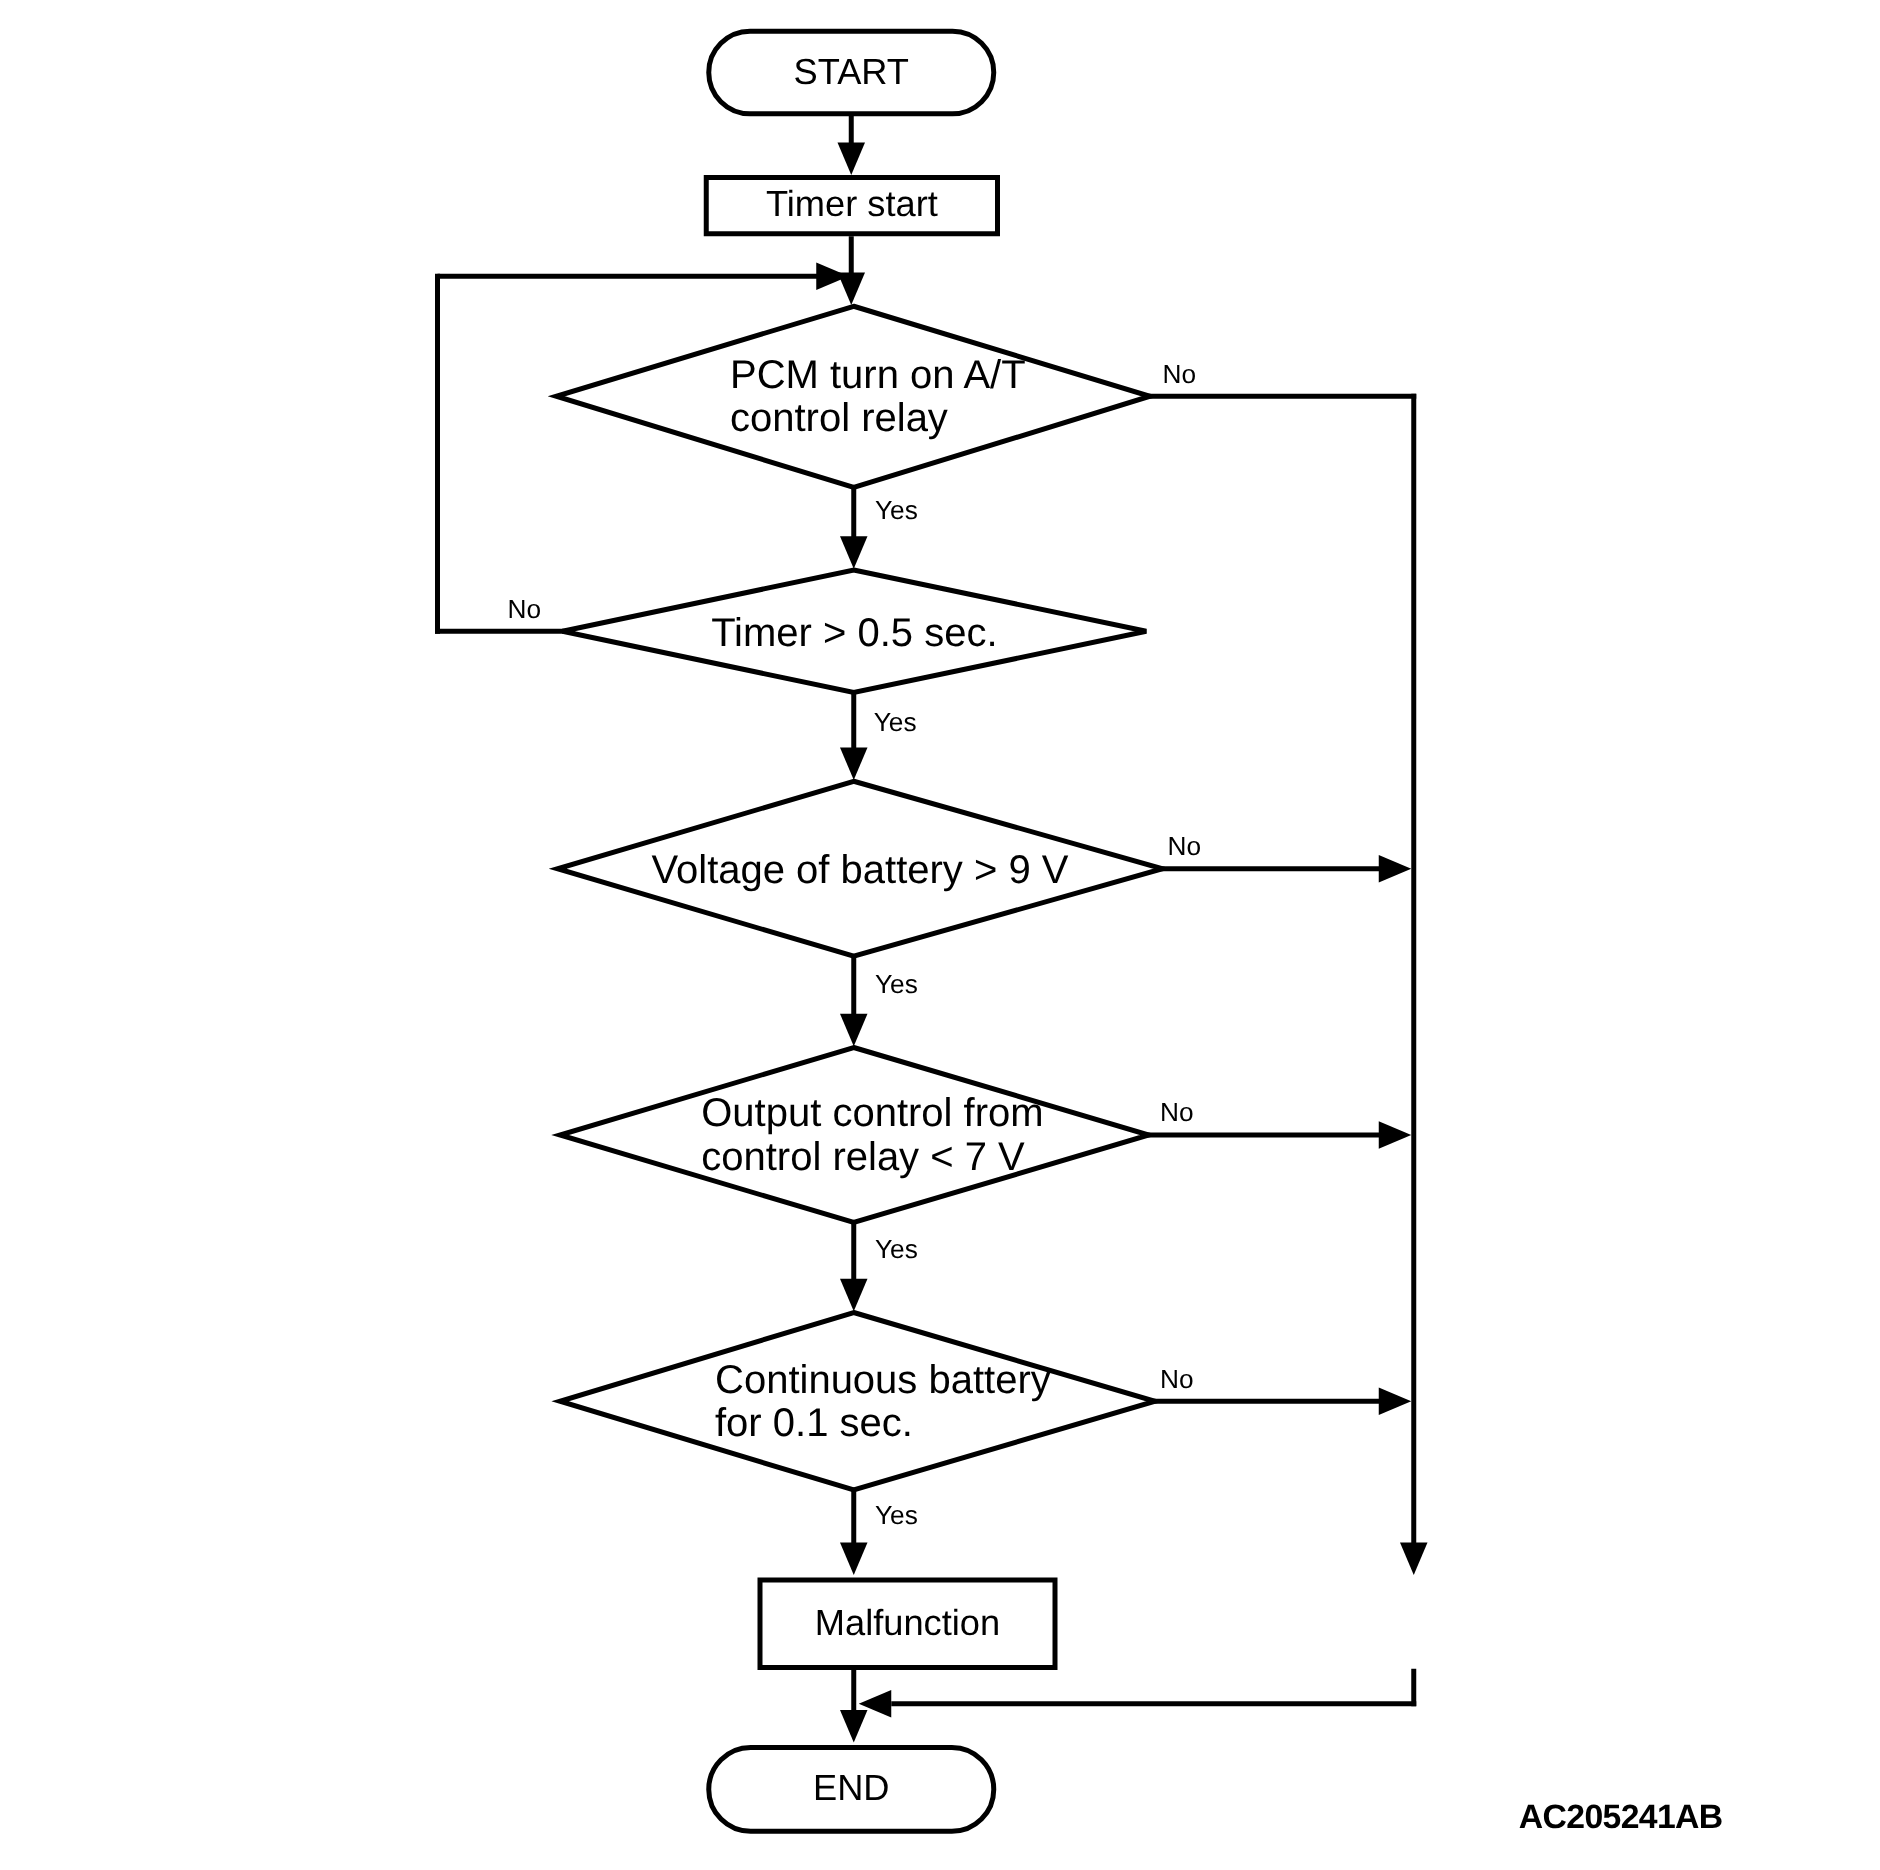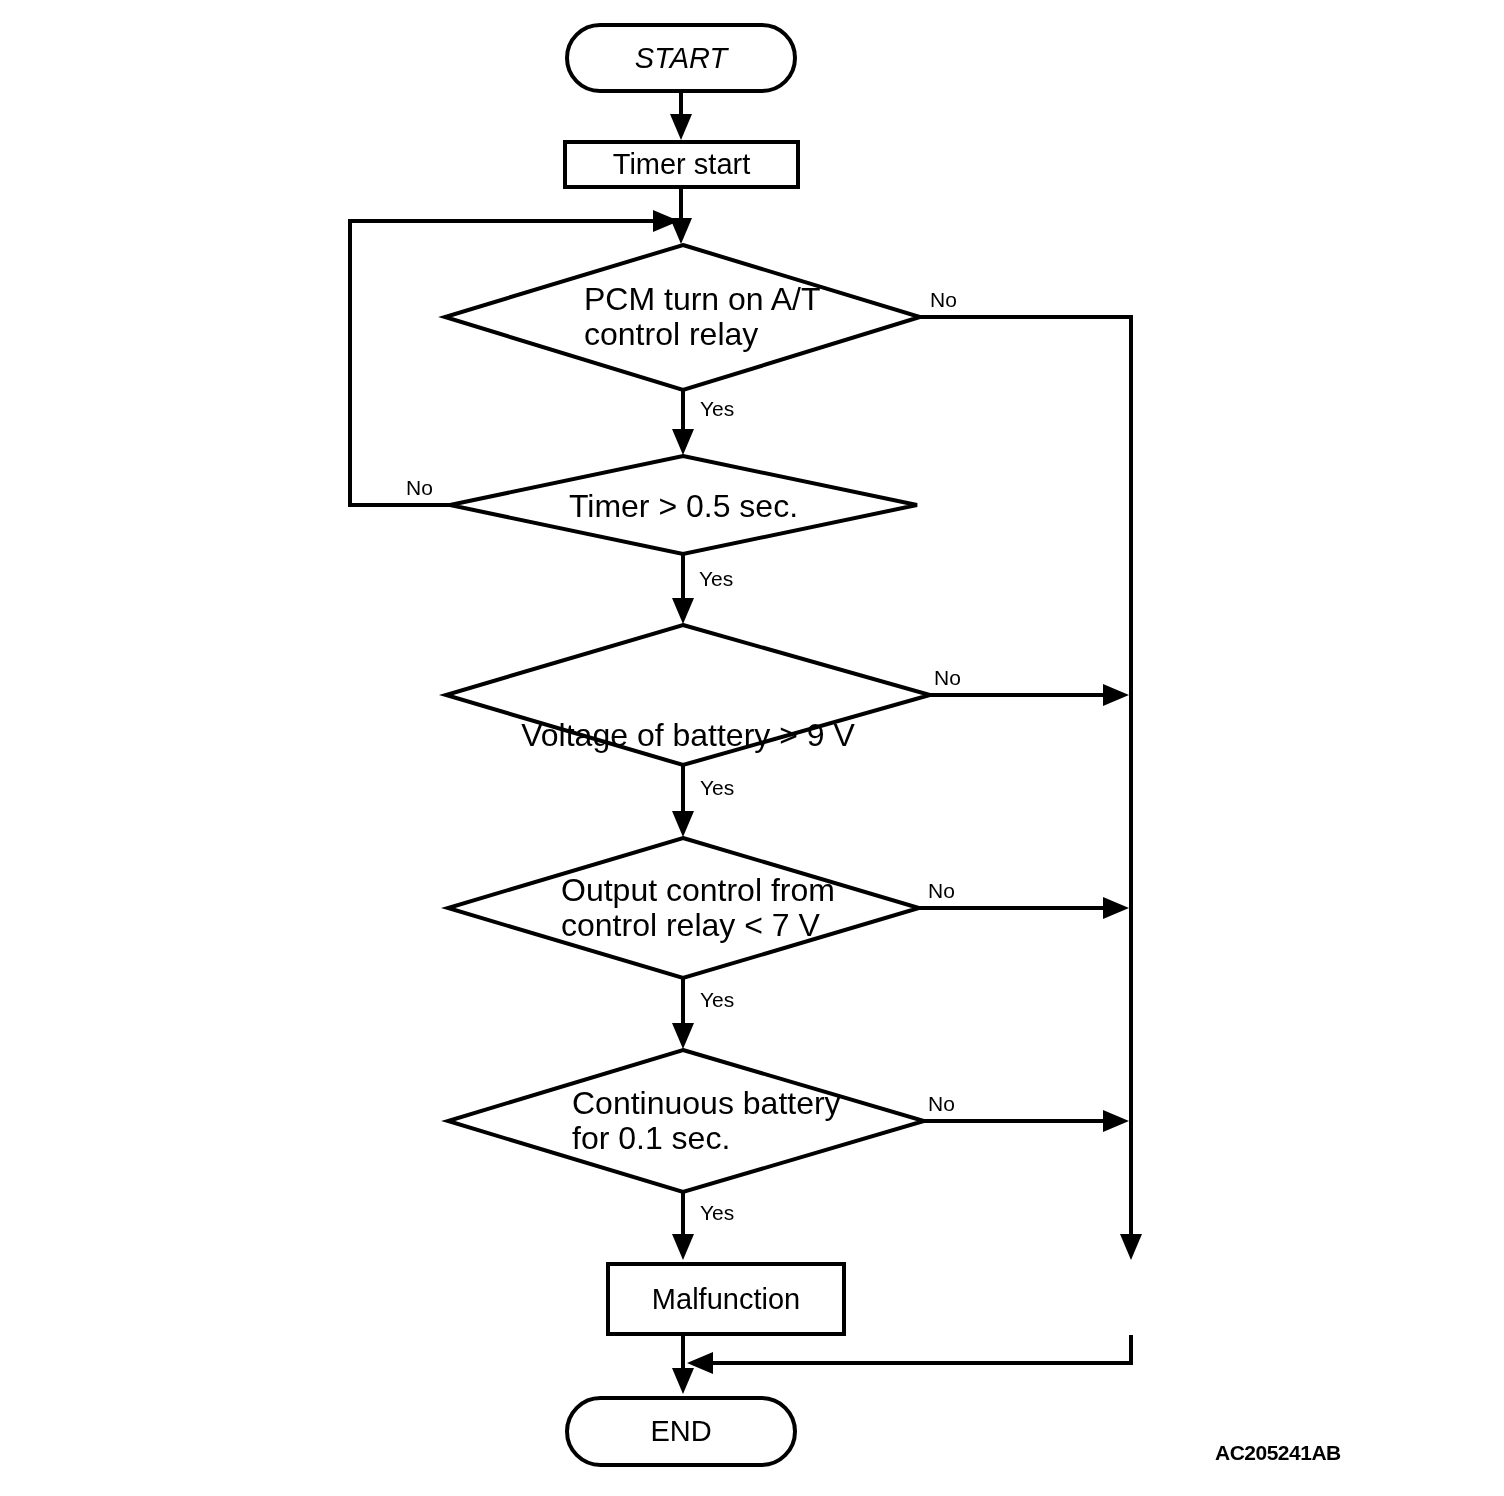--- a/index.html
+++ b/index.html
@@ -50,21 +50,21 @@
   .dtext.center { text-align: center; }
 
   .branch {
     position: absolute;
     font-size: 21px;
     line-height: 35px;
     white-space: nowrap;
   }
   .figcode {
     position: absolute;
-    font-size: 21px;
+    font-size: 27px;
     line-height: 30px;
     font-weight: bold;
     letter-spacing: -0.5px;
     white-space: nowrap;
   }
 </style>
 </head>
 <body>
 
 <div id="canvas">
@@ -133,21 +133,21 @@
     <polygon class="ah" points="683,837 672,811 694,811"></polygon>
     <polygon class="ah" points="1129,908 1103,897 1103,919"></polygon>
     <polygon class="ah" points="683,1049 672,1023 694,1023"></polygon>
     <polygon class="ah" points="1129,1121 1103,1110 1103,1132"></polygon>
     <polygon class="ah" points="683,1260 672,1234 694,1234"></polygon>
     <polygon class="ah" points="1131,1260 1120,1234 1142,1234"></polygon>
     <polygon class="ah" points="683,1394 672,1368 694,1368"></polygon>
     <polygon class="ah" points="687,1363 713,1352 713,1374"></polygon>
   </svg>
 
-  <div class="node terminator" style="left:565px; top:23px; width:232px; height:70px;font-style:italic;">
+  <div class="node terminator" style="left:565px; top:23px; width:232px; height:70px;">
     <span>START</span>
   </div>
 
   <div class="node" style="left:563px; top:140px; width:237px; height:49px;">
     <span>Timer start</span>
   </div>
 
   <div class="node" style="left:566px; top:1262px; width:240px; height:74px;margin-left:40px;">
     <span>Malfunction</span>
   </div>
@@ -159,21 +159,21 @@
 
   <div class="dtext" style="left:584px; top:282px;">
     <div>PCM turn on A/T</div>
     <div>control relay</div>
   </div>
 
   <div class="dtext center" style="left:450px; top:489px; width:467px;">
     <div>Timer &gt; 0.5 sec.</div>
   </div>
 
-  <div class="dtext center" style="left:446px; top:678px; width:484px;margin-top:40px;">
+  <div class="dtext center" style="left:446px; top:678px; width:484px;">
     <div>Voltage of battery &gt; 9 V</div>
   </div>
 
   <div class="dtext" style="left:561px; top:873px;">
     <div>Output control from</div>
     <div>control relay &lt; 7 V</div>
   </div>
 
   <div class="dtext" style="left:572px; top:1086px;">
     <div>Continuous battery</div>

